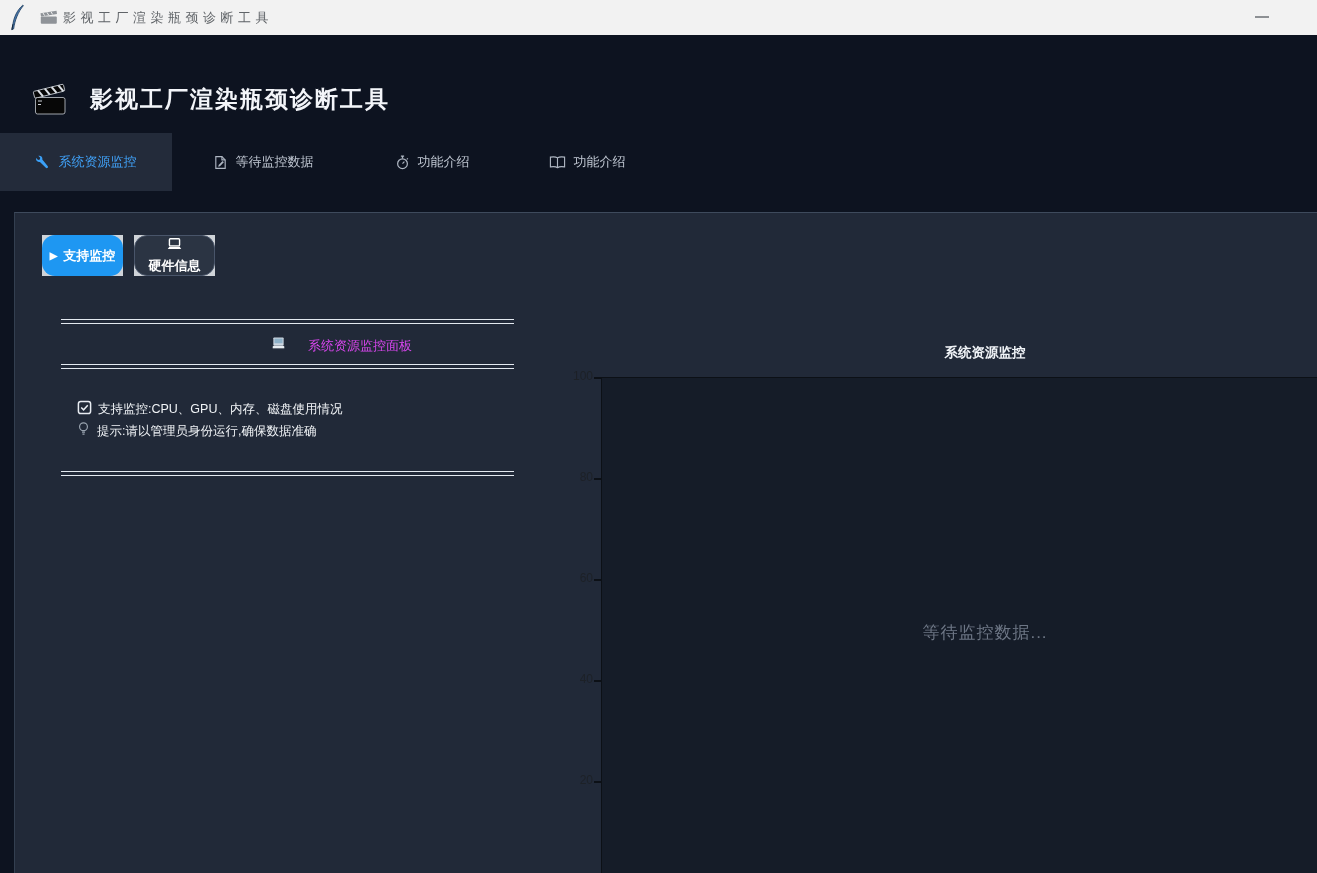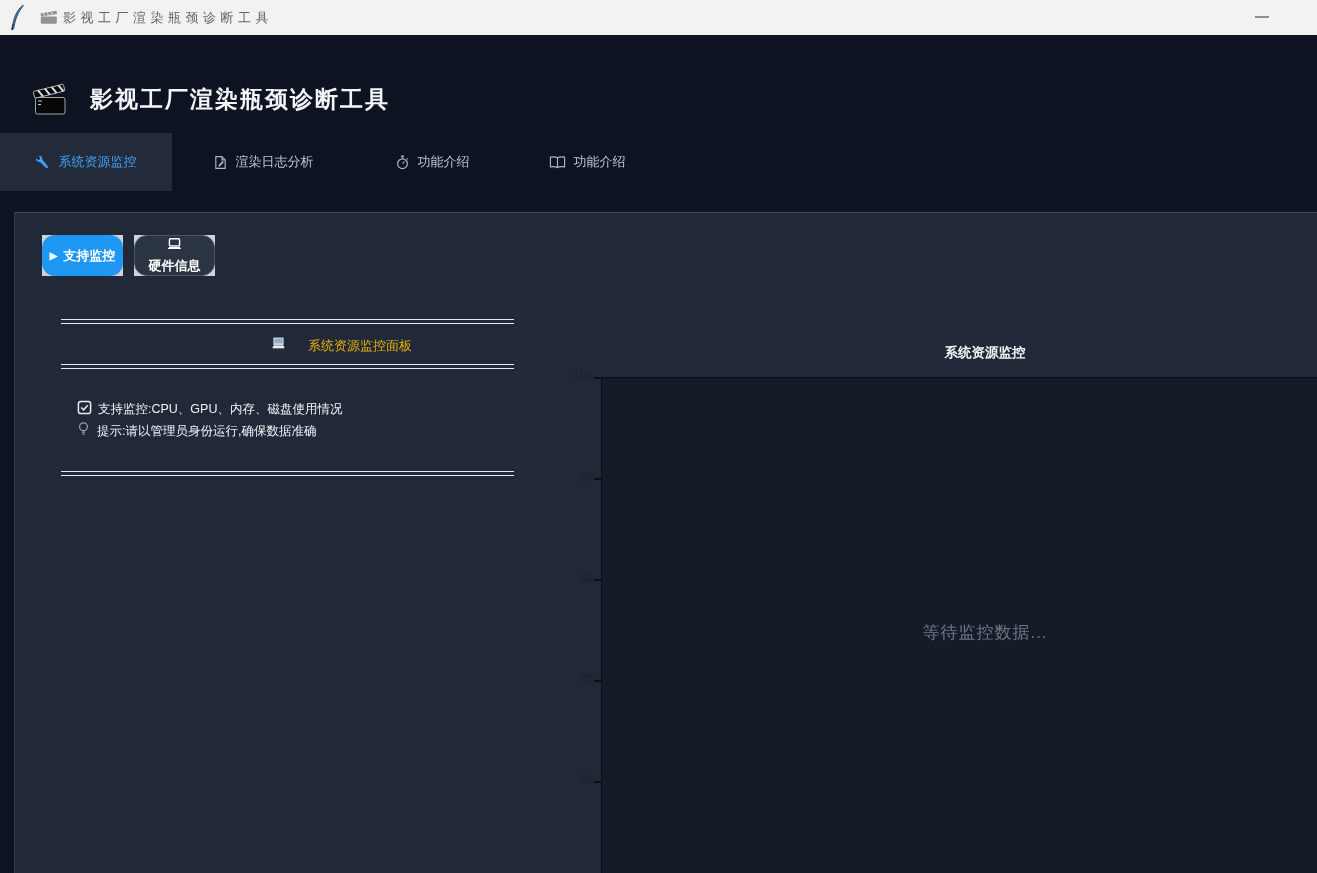--- a/index.html
+++ b/index.html
@@ -33,21 +33,21 @@
   .btn-start{left:27px;top:22px;}
   .btn-start .btn-inner{background:#1e97f2;}
   .btn-hw{left:119px;top:22px;}
   .btn-hw .btn-inner{background:#2b3443;border:1px solid #49556a;flex-direction:column;}
   .play-glyph{font-size:10px;line-height:1;}
 
   
   .dline{position:absolute;left:46px;width:453px;height:5px;border-top:1.5px solid #e3e9f0;border-bottom:1.5px solid #e3e9f0;}
   .dl1{top:106px;} .dl2{top:151px;} .dl3{top:258px;}
   .panel-hdr-icon{position:absolute;left:256px;top:123px;width:15px;height:15px;}
-  .panel-hdr-text{position:absolute;left:293px;top:124px;font-size:13px;color:#eab308;white-space:nowrap;}
+  .panel-hdr-text{position:absolute;left:293px;top:124px;font-size:13px;color:#d946ef;white-space:nowrap;}
   .p-row-icon1{position:absolute;left:62px;top:187px;width:15px;height:15px;}
   .p-row-text1{position:absolute;left:83px;top:188px;font-size:12.5px;color:#f0f3f6;white-space:nowrap;}
   .p-row-icon2{position:absolute;left:63px;top:208px;width:11px;height:17px;}
   .p-row-text2{position:absolute;left:82px;top:210px;font-size:12.5px;color:#f0f3f6;white-space:nowrap;}
 
   
   .chart-title{position:absolute;left:770px;top:131px;width:400px;text-align:center;font-size:13.5px;font-weight:bold;color:#f0f3f7;white-space:nowrap;}
   .plot{position:absolute;left:586px;top:164px;width:717px;height:497px;background:#151c28;border-left:1.5px solid #0c1016;border-top:1.5px solid #0c1016;}
   .ytick-label{position:absolute;left:534px;width:44px;text-align:right;font-size:12px;color:#1d2127;}
   .yt0{top:156px;} .yt1{top:257px;} .yt2{top:358px;} .yt3{top:459px;} .yt4{top:560px;}
@@ -92,21 +92,21 @@
         <path fill="#3ba0f6" d="M6.7 4.9c.3-1.1 0-2.3-.9-3.2C4.9.8 3.6.5 2.5.9l2 2-.4 1.9-1.9.4-2-2c-.4 1.1-.1 2.4.8 3.3.9.9 2.1 1.2 3.2.9l6.3 6.3c.5.5 1.4.5 1.9 0s.5-1.4 0-1.9L6.7 4.9z"></path>
       </svg>
       <span>系统资源监控</span>
     </div>
     <div class="tab" style="left:196px;width:134px;">
       <svg width="15" height="15" viewBox="0 0 16 16">
         <path d="M3 1.7h6.5L13 5.2v9.1H3z" fill="none" stroke="#aeb6c2" stroke-width="1.2"></path>
         <path d="M9.5 1.7v3.5H13" fill="none" stroke="#aeb6c2" stroke-width="1.2"></path>
         <path d="M6 10.6l4.2-4.2 1.4 1.4-4.2 4.2-1.8.4z" fill="#aeb6c2"></path>
       </svg>
-      <span>渲染日志分析</span>
+      <span>等待监控数据</span>
     </div>
     <div class="tab" style="left:366px;width:132px;">
       <svg width="15" height="15" viewBox="0 0 16 16">
         <circle cx="8" cy="9.3" r="5.2" fill="none" stroke="#aeb6c2" stroke-width="1.3"></circle>
         <path d="M8 9.3L10 7" stroke="#aeb6c2" stroke-width="1.2" fill="none"></path>
         <path d="M6.3 1.2h3.4M8 1.2v2.4" stroke="#aeb6c2" stroke-width="1.4" fill="none"></path>
         <path d="M12.6 4.7l1.1-1.1" stroke="#aeb6c2" stroke-width="1.2" fill="none"></path>
       </svg>
       <span>功能介绍</span>
     </div>

